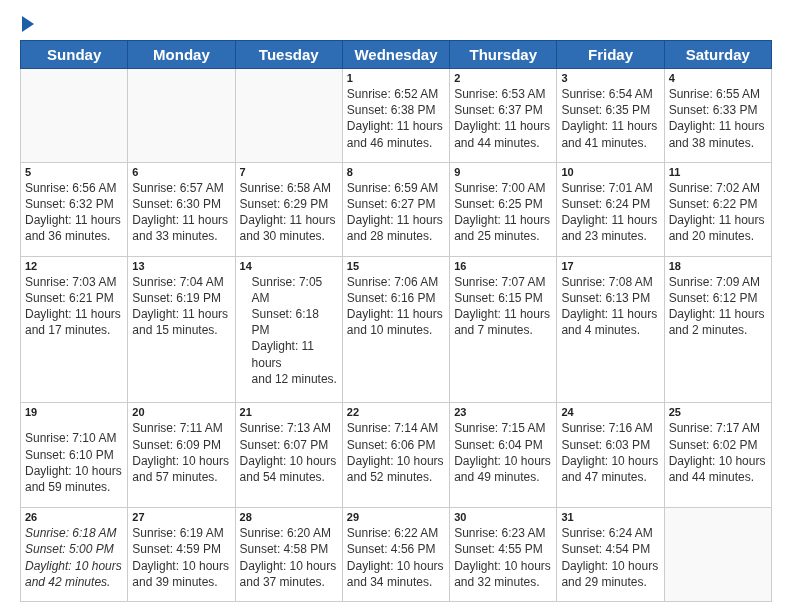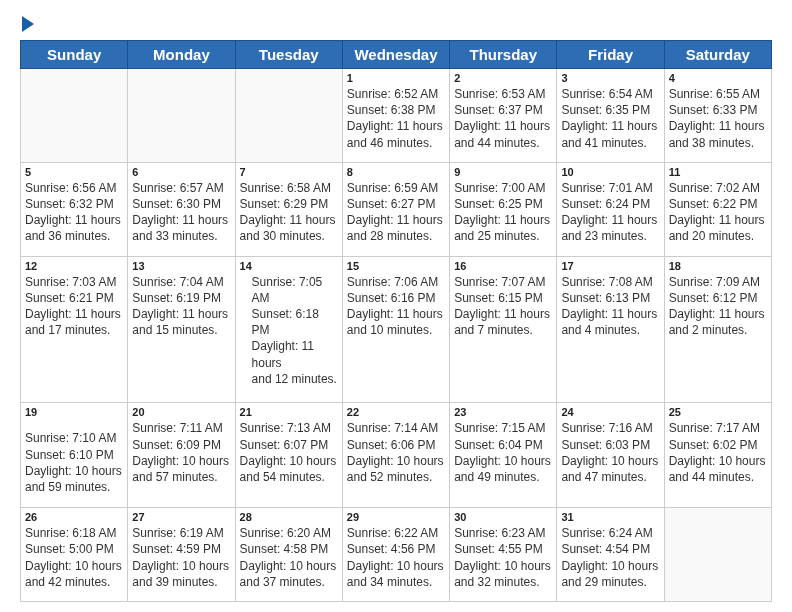--- a/index.html
+++ b/index.html
@@ -309,21 +309,21 @@
             <div class="day-num">25</div>
             <div class="day-info" style="white-space: pre-line;">Sunrise: 7:17 AM
 Sunset: 6:02 PM
 Daylight: 10 hours
 and 44 minutes.</div>
           </td>
         </tr>
         <tr>
           <td>
             <div class="day-num">26</div>
-            <div class="day-info" style="white-space: pre-line;">Sunrise: 6:18 AM
+            <div class="day-info" style="white-space: pre-line; font-style: italic;">Sunrise: 6:18 AM
 Sunset: 5:00 PM
 Daylight: 10 hours
 and 42 minutes.</div>
           </td>
           <td>
             <div class="day-num">27</div>
             <div class="day-info" style="white-space: pre-line;">Sunrise: 6:19 AM
 Sunset: 4:59 PM
 Daylight: 10 hours
 and 39 minutes.</div>

